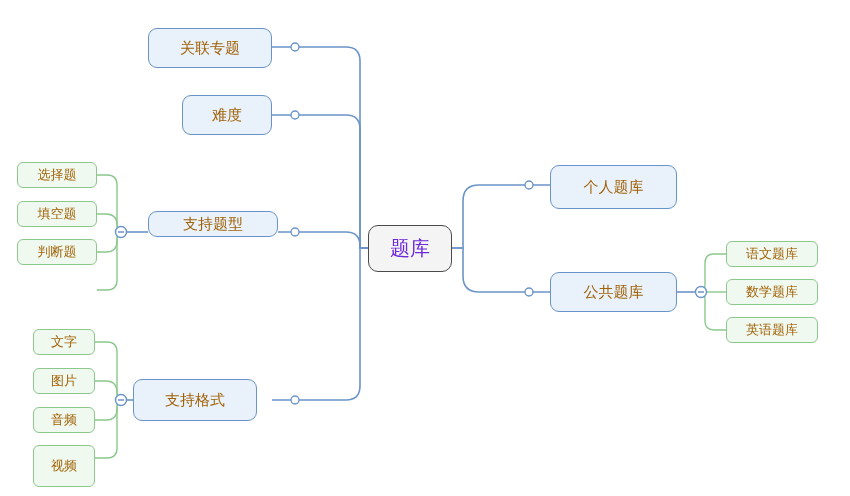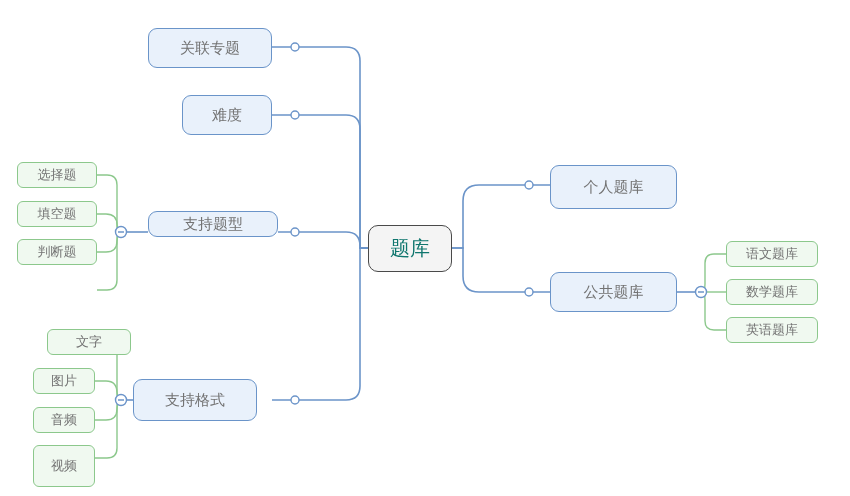--- a/index.html
+++ b/index.html
@@ -20,31 +20,31 @@
     width: 850px; height: 496px;
     z-index: 1;
   }
 
   .node {
     position: absolute;
     display: flex;
     align-items: center;
     justify-content: center;
     z-index: 2;
-    color: #737373;
+    color: #a16207;
     cursor: default;
     white-space: nowrap;
   }
 
   .node.root {
     background: #f4f4f4;
     border: 1.6px solid #4a4a4a;
     border-radius: 10px;
     font-size: 20px;
-    color: #0f766e;
+    color: #6d28d9;
   }
 
   .node.primary {
     background: #e9f1fb;
     border: 1.5px solid #6a94c9;
     border-radius: 9px;
     font-size: 15px;
   }
 
   .node.leaf {
@@ -142,21 +142,21 @@
   <div class="node primary" style="left:550px;top:272px;width:127px;height:40px">
     <span>公共题库</span>
   </div>
   <div class="node leaf" style="left:17px;top:201px;width:80px;height:26px">
     <span>填空题</span>
   </div>
   <div class="node leaf" style="left:17px;top:239px;width:80px;height:26px">
     <span>判断题</span>
   </div>
 
-  <div class="node leaf" style="left:47px;top:329px;width:84px;height:26px">
+  <div class="node leaf" style="left:33px;top:329px;width:62px;height:26px">
     <span>文字</span>
   </div>
   <div class="node leaf" style="left:33px;top:368px;width:62px;height:26px">
     <span>图片</span>
   </div>
   <div class="node leaf" style="left:33px;top:407px;width:62px;height:26px">
     <span>音频</span>
   </div>
   <div class="node leaf" style="left:33px;top:445px;width:62px;height:42px">
     <span>视频</span>

